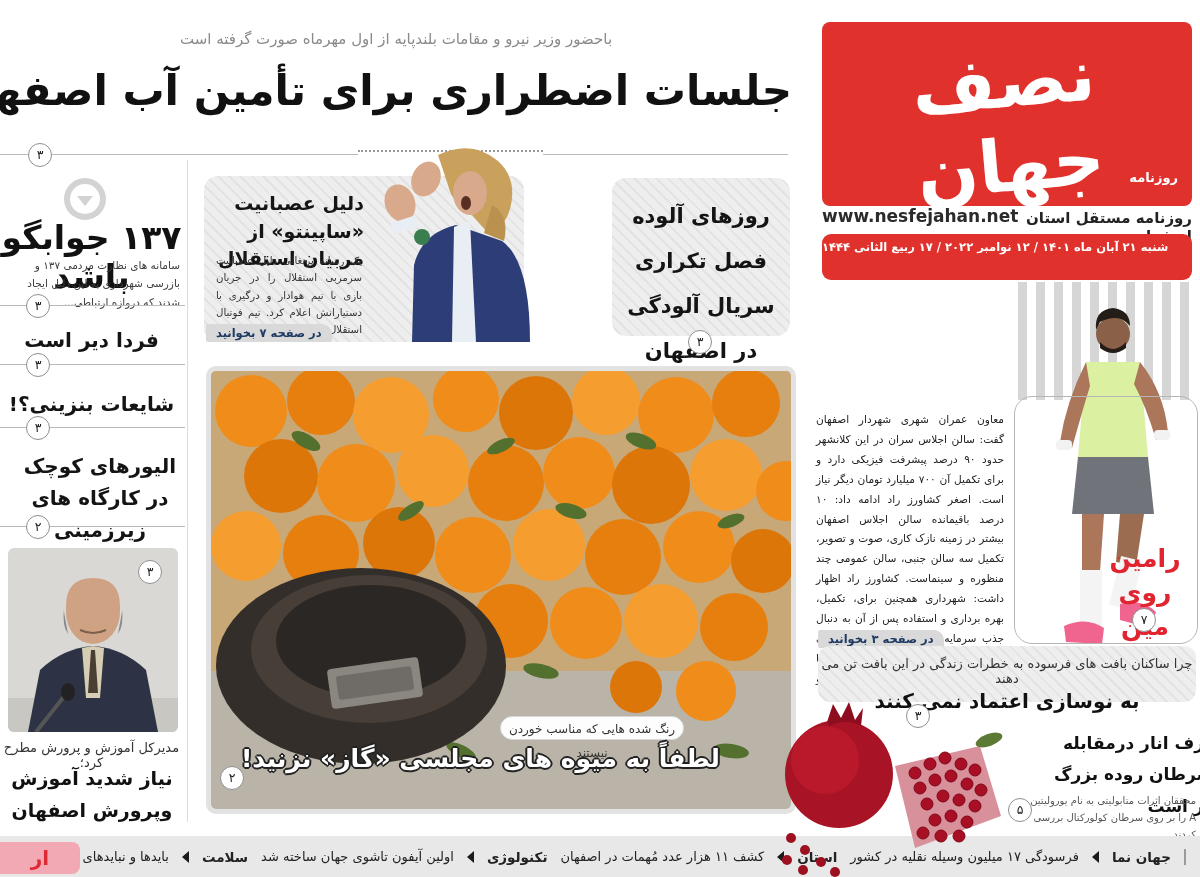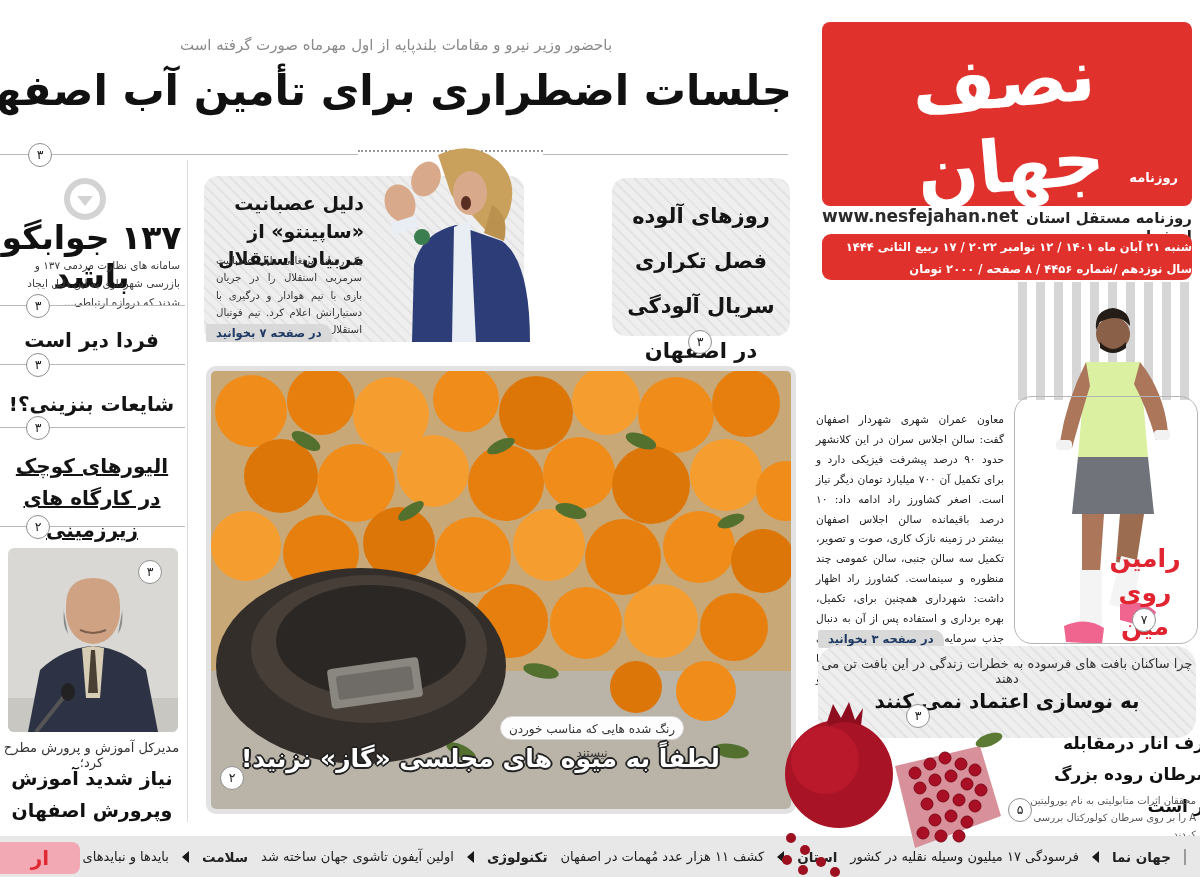--- a/index.html
+++ b/index.html
@@ -5,28 +5,28 @@
   html,body{margin:0;padding:0;background:#fff;font-family:"DejaVu Sans",sans-serif;}
   .page{position:relative;width:1200px;height:877px;background:#fff;overflow:hidden;direction:rtl;}
   .abs{position:absolute;}
   .hatchbox{background:repeating-linear-gradient(45deg,#eeeeee 0 6px,#e3e3e3 6px 8px);border-radius:14px;}
   .center{text-align:center;}
   .right{text-align:right;}
   .just{text-align:justify;}
   .bubble{position:absolute;width:22px;height:22px;border:1.5px solid #8f8f8f;border-radius:50%;
           background:#fff;color:#222;font-size:12.5px;line-height:22px;text-align:center;z-index:9;}
   .hr{position:absolute;height:1px;background:#b9b9b9;}
-  .kicker{color:#8a8a8a;font-size:15px;margin-top:6px;}
+  .kicker{color:#8a8a8a;font-size:15px;}
   .headline-xl{font-size:42px;font-weight:bold;color:#111;white-space:nowrap;letter-spacing:-1px;}
   .side-title{font-size:20px;font-weight:bold;color:#141414;line-height:1.6;}
   .excerpt{font-size:10.5px;color:#3c3c3c;line-height:1.75;}
   .ribbon{background:#d9d9d9;color:#1f3a63;font-size:11.5px;font-weight:bold;
           padding:2px 10px;border-radius:2px 10px 2px 2px;display:inline-block;}
   .red-datebar{background:#e0312d;border-radius:9px;color:#fff;font-size:11.5px;font-weight:bold;
-               line-height:1.9;text-align:right;padding-top:3px;}
+               line-height:1.9;text-align:left;padding-top:3px;}
   .strip{position:absolute;left:0;top:836px;width:1200px;height:41px;background:#e8e8e8;
          display:flex;align-items:center;gap:13px;padding:0 14px;box-sizing:border-box;z-index:2;font-size:13px;color:#222;}
   .slabel{font-weight:bold;font-size:13.5px;white-space:nowrap;}
   .sitem{white-space:nowrap;}
   .tri{width:0;height:0;border-top:6px solid transparent;border-bottom:6px solid transparent;
        border-right:7px solid #1a1a1a;display:inline-block;}
   .outline-title{color:#fff;font-weight:bold;font-size:25px;white-space:nowrap;
      text-shadow:-2px 0 0 #222,2px 0 0 #222,0 -2px 0 #222,0 2px 0 #222,-1px -1px 0 #222,1px 1px 0 #222,-1px 1px 0 #222,1px -1px 0 #222;}
   .pill{background:#fdfdfd;border:1px solid #d8d8d8;border-radius:12px;font-size:12px;color:#333;
         line-height:24px;text-align:center;}
@@ -45,21 +45,20 @@
   <div class="bubble" style="left:28px;top:143px;">۳</div>
 
   <div class="abs" style="left:822px;top:22px;width:370px;height:184px;border-radius:8px;background:#e0312d;overflow:hidden;">
     <div class="abs" style="left:0;top:18px;width:370px;text-align:center;color:#fff;font-size:72px;font-weight:bold;transform:rotate(-5deg);">نصف جهان</div>
     <div class="abs" style="right:14px;top:148px;color:#fff;font-size:13px;font-weight:bold;">روزنامه</div>
   </div>
   <div class="abs" dir="ltr" style="left:822px;top:206px;width:190px;font-size:17px;font-weight:bold;color:#2b2b2b;">www.nesfejahan.net</div>
   <div class="abs right" style="left:1002px;top:209px;width:190px;font-size:15px;font-weight:bold;color:#222;">روزنامه مستقل استان اصفهان</div>
   <div class="abs red-datebar" style="left:822px;top:234px;width:370px;height:46px;box-sizing:border-box;">
     <div>شنبه ۲۱ آبان ماه ۱۴۰۱ / ۱۲ نوامبر ۲۰۲۲ / ۱۷ ربیع الثانی ۱۴۴۴</div>
-    <div>سال نوزدهم /شماره ۴۴۵۶ / ۸ صفحه / ۲۰۰۰ تومان</div>
   </div>
 
   <div class="abs" style="left:187px;top:160px;width:1px;height:662px;background:#ddd;"></div>
 
   <svg class="abs" style="left:62px;top:176px;" width="46" height="46" viewBox="0 0 46 46">
     <circle cx="23" cy="23" r="18" fill="none" stroke="#d3d3d3" stroke-width="6"></circle>
     <path d="M15 20 L23 30 L31 20 Z" fill="#d3d3d3"></path>
   </svg>
 
   <div class="abs center" style="left:0;top:218px;width:183px;font-size:33px;font-weight:bold;color:#111;">۱۳۷ جوابگو باشد</div>
@@ -68,21 +67,21 @@
   <div class="bubble" style="left:26px;top:294px;">۳</div>
 
   <div class="abs center side-title" style="left:0;top:324px;width:183px;">فردا دیر است</div>
   <div class="hr" style="left:0;top:364px;width:185px;"></div>
   <div class="bubble" style="left:26px;top:353px;">۳</div>
 
   <div class="abs center side-title" style="left:0;top:388px;width:183px;">شایعات بنزینی؟!</div>
   <div class="hr" style="left:0;top:427px;width:185px;"></div>
   <div class="bubble" style="left:26px;top:416px;">۳</div>
 
-  <div class="abs center side-title" style="left:8px;top:450px;width:168px;text-decoration:underline;">الیورهای کوچک در کارگاه های زیرزمینی</div>
+  <div class="abs center side-title" style="left:16px;top:450px;width:168px;">الیورهای کوچک در کارگاه های زیرزمینی</div>
   <div class="hr" style="left:0;top:526px;width:185px;"></div>
   <div class="bubble" style="left:26px;top:515px;">۲</div>
 
   <div class="abs" style="left:8px;top:548px;width:170px;height:184px;border-radius:6px;overflow:hidden;">
     <svg width="170" height="184" viewBox="0 0 170 184">
       <rect width="170" height="184" fill="#d9d8d4"></rect>
       <rect y="150" width="170" height="34" fill="#c9c7c2"></rect>
       <ellipse cx="85" cy="64" rx="27" ry="32" fill="#cfa284"></ellipse>
       <path d="M58 58 Q58 30 85 30 Q112 30 112 58 L112 64 Q100 50 85 50 Q70 50 58 64 Z" fill="#cfa284"></path>
       <path d="M56 60 Q54 78 60 86 L56 64 Z" fill="#8b8b8b"></path>
@@ -215,21 +214,21 @@
       <rect x="64" y="288" width="22" height="58" fill="#f4f4f4"></rect>
       <rect x="99" y="276" width="22" height="50" fill="#f4f4f4" transform="rotate(14 110 300)"></rect>
       <path d="M48 344 Q70 334 88 346 L86 362 L50 360 Z" fill="#ef6590"></path>
       <path d="M104 322 Q126 316 140 330 L134 346 L104 338 Z" fill="#ef6590"></path>
     </svg>
   </div>
   <div class="abs" style="left:1014px;top:396px;width:182px;height:246px;border:1.5px solid #b5b5b5;border-radius:18px;z-index:3;"></div>
   <div class="abs center" style="left:1098px;top:542px;width:94px;font-size:25px;font-weight:bold;color:#e02430;line-height:1.35;z-index:4;">رامین روی مین</div>
   <div class="bubble" style="left:1132px;top:608px;z-index:4;">۷</div>
 
-  <div class="abs hatchbox" style="left:818px;top:646px;width:378px;height:92px;border-radius:20px;">
+  <div class="abs hatchbox" style="left:818px;top:646px;width:378px;height:56px;border-radius:12px;">
     <div class="center" style="padding-top:10px;font-size:13px;color:#333;">چرا ساکنان بافت های فرسوده به خطرات زندگی در این بافت تن می دهند</div>
     <div class="center" style="padding-top:3px;font-size:20px;font-weight:bold;color:#111;">به نوسازی اعتماد نمی کنند</div>
   </div>
   <div class="bubble" style="left:906px;top:704px;">۳</div>
 
   <div class="abs" style="left:775px;top:678px;width:240px;height:199px;z-index:4;">
     <svg width="240" height="199" viewBox="0 0 240 199">
       <circle cx="64" cy="96" r="54" fill="#a81425"></circle>
       <circle cx="50" cy="82" r="34" fill="#c01b2d" opacity="0.7"></circle>
       <path d="M52 44 L58 26 L66 40 L74 24 L80 42 L88 30 L86 48 Q70 40 54 48 Z" fill="#8e0e20"></path>

